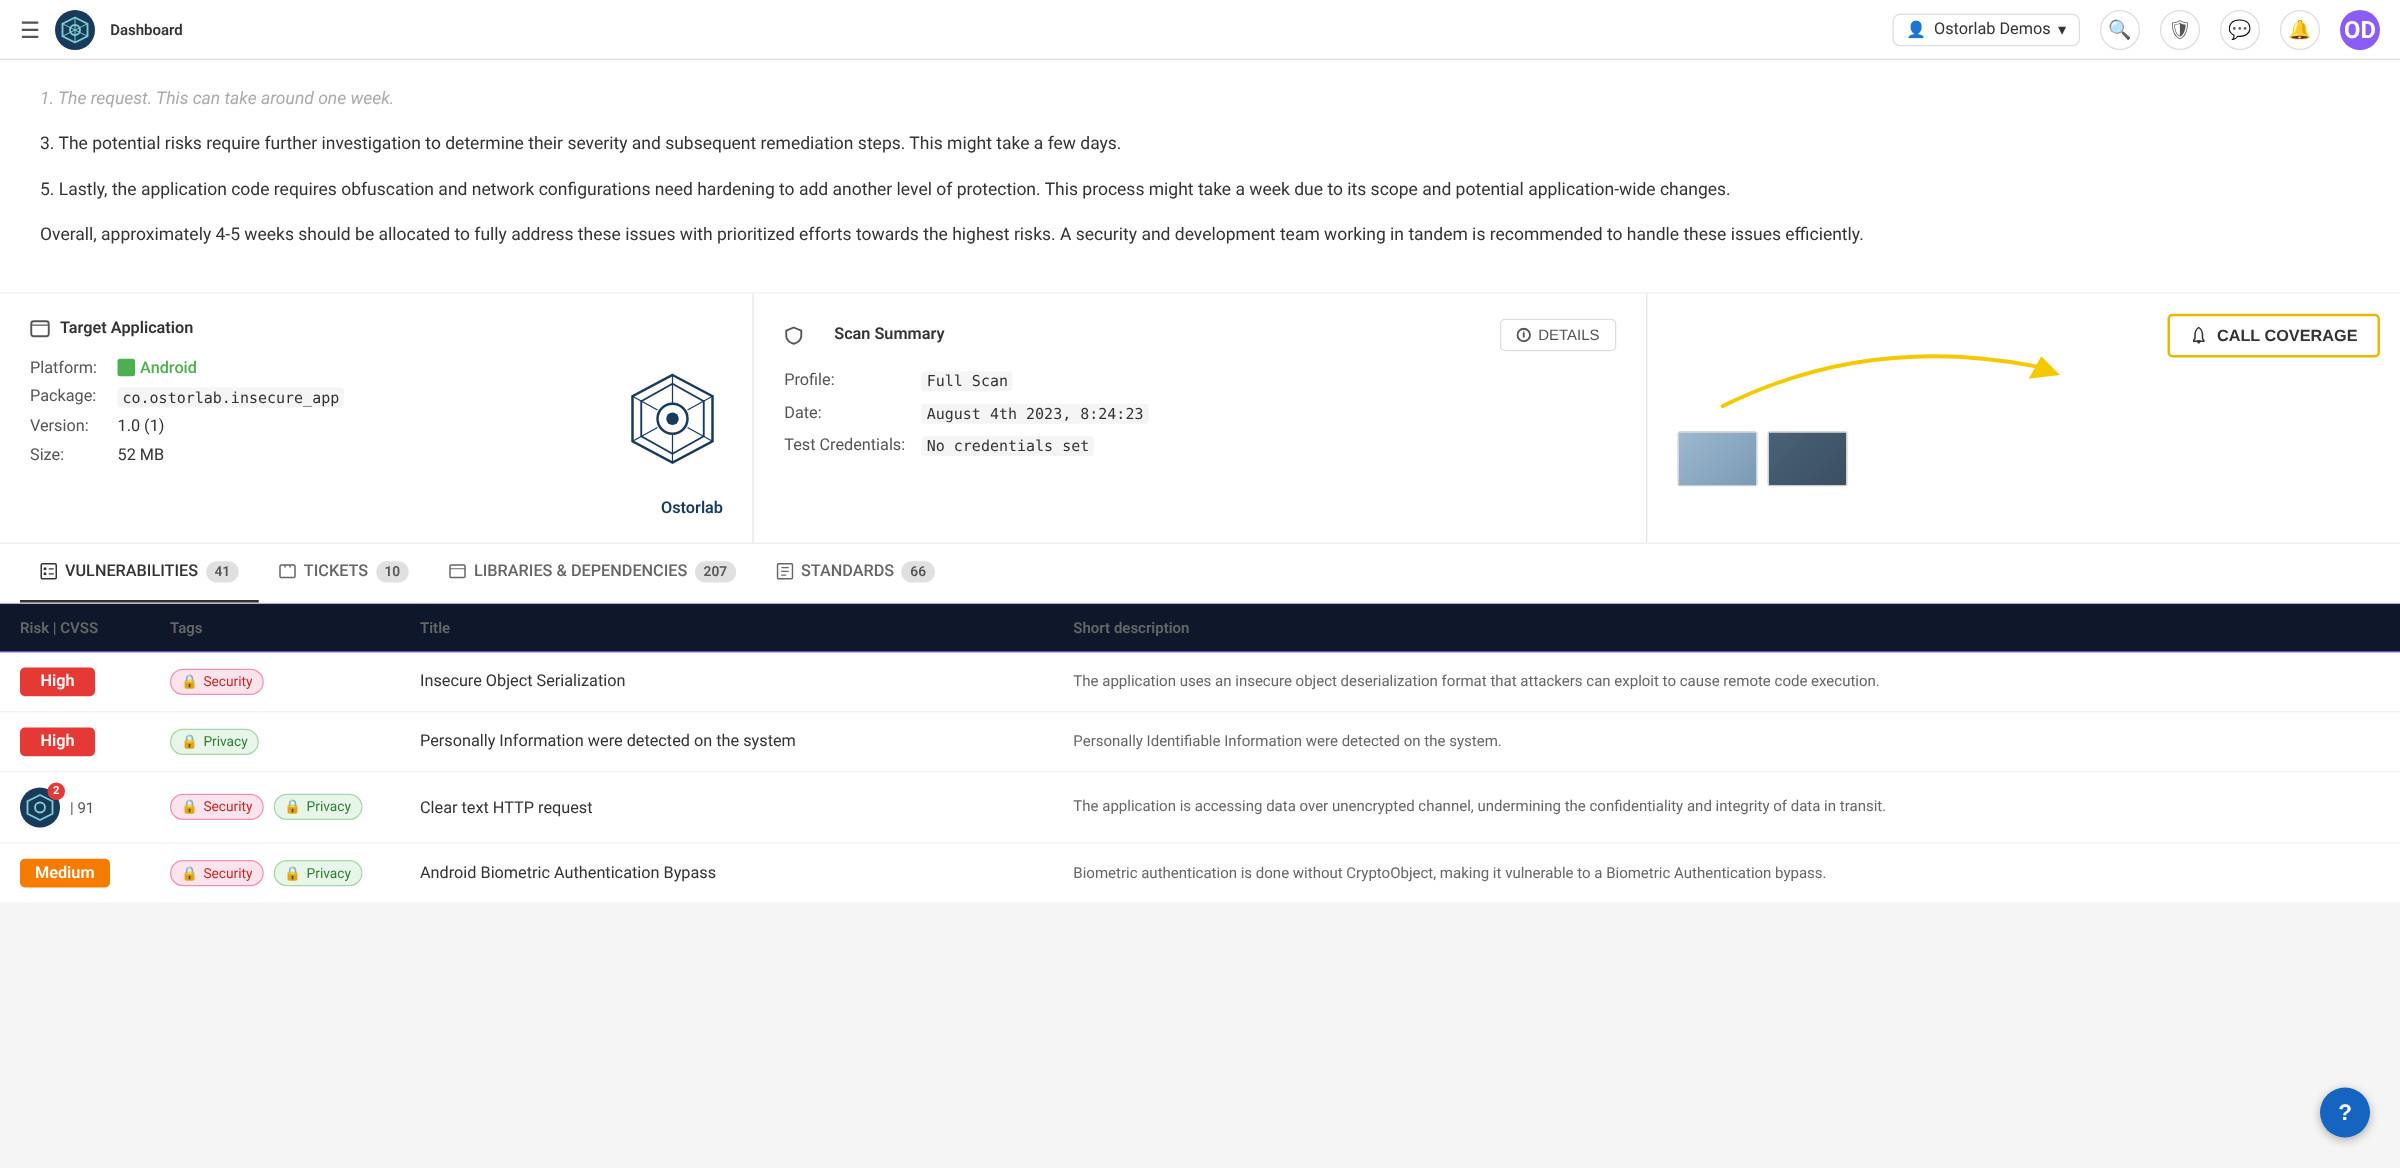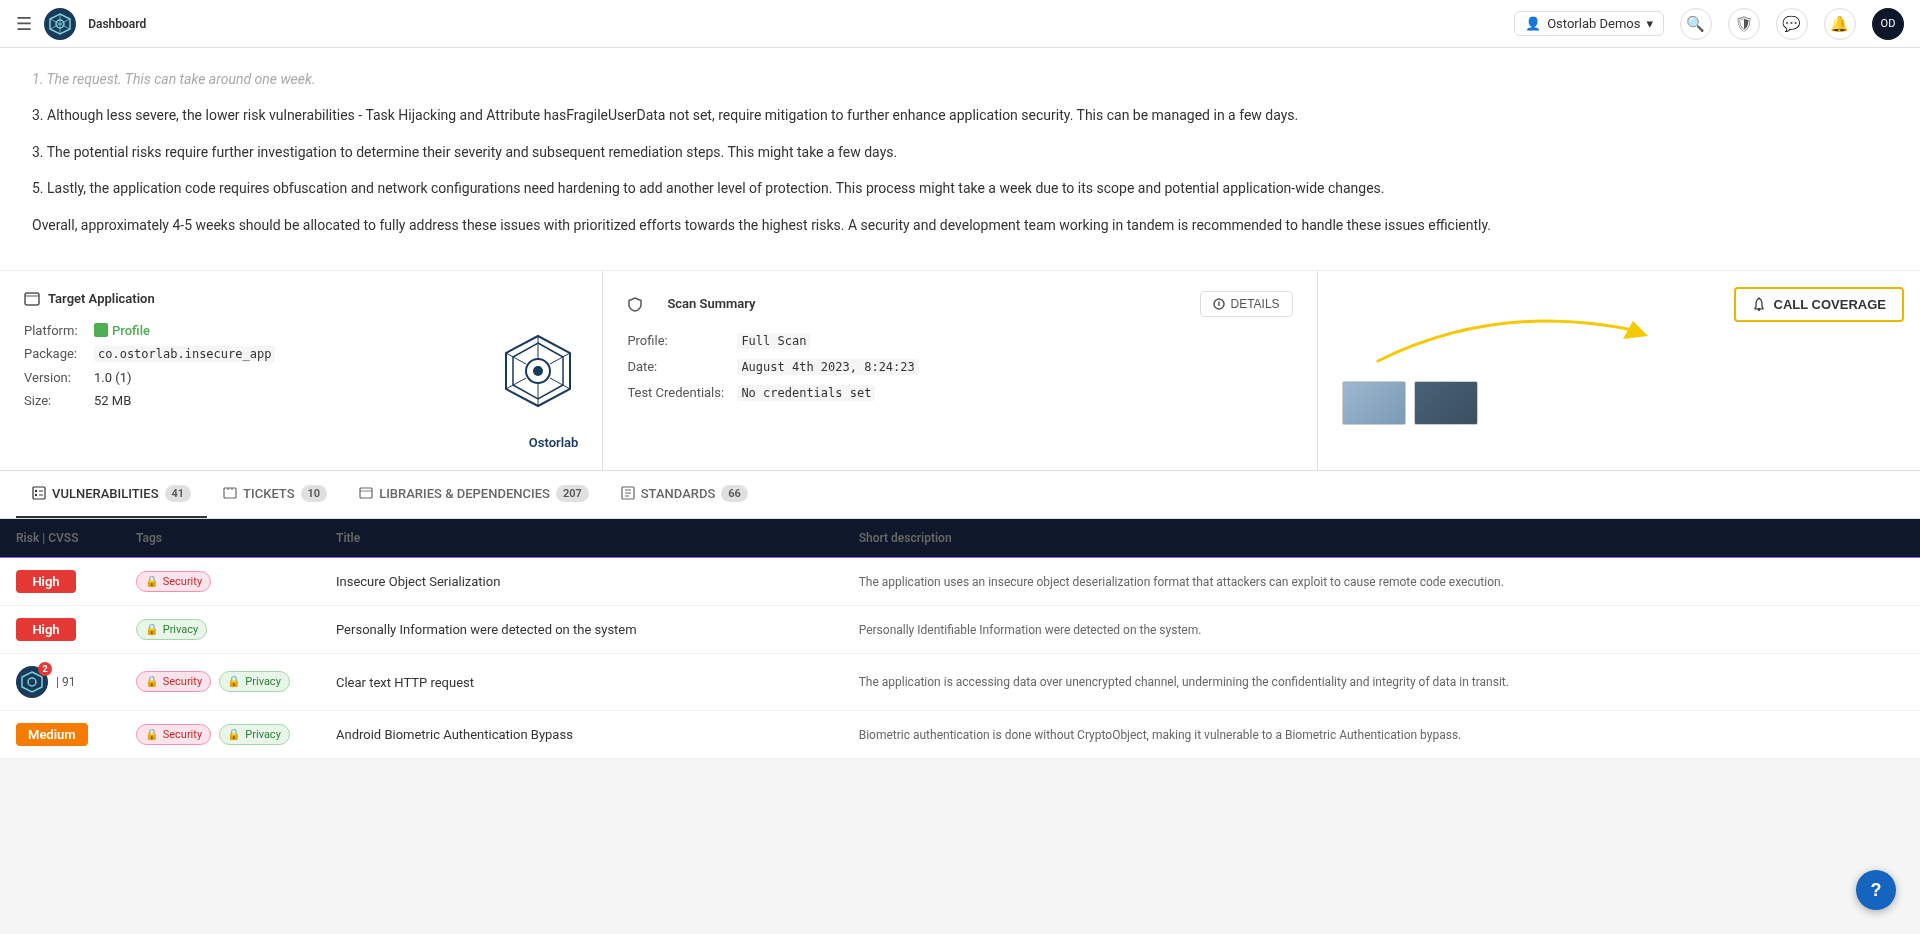--- a/index.html
+++ b/index.html
@@ -12,21 +12,21 @@
       border-bottom: 1px solid #e0e0e0; position: fixed; top: 0; left: 0; right: 0; z-index: 100;
     }
     .nav-left { display: flex; align-items: center; gap: 12px; }
     .nav-right { display: flex; align-items: center; gap: 16px; }
     .hamburger { font-size: 18px; cursor: pointer; color: #555; }
     .logo-circle { width: 32px; height: 32px; border-radius: 50%; background: #1a3a5c; display: flex; align-items: center; justify-content: center; }
     .logo-circle svg { width: 24px; height: 24px; }
     .dashboard-title { font-size: 12px; font-weight: 600; color: #333; }
     .org-selector { display: flex; align-items: center; gap: 6px; border: 1px solid #ddd; border-radius: 6px; padding: 4px 10px; cursor: pointer; font-size: 13px; }
     .nav-icon { width: 32px; height: 32px; border-radius: 50%; border: 1px solid #ddd; display: flex; align-items: center; justify-content: center; cursor: pointer; color: #555; font-size: 15px; }
-    .avatar { width: 32px; height: 32px; border-radius: 50%; background: #0f172a; display: flex; align-items: center; justify-content: center; color: #fff; font-size: 11px; font-weight: normal; cursor: pointer; }
+    .avatar { width: 32px; height: 32px; border-radius: 50%; background: #8b5cf6; display: flex; align-items: center; justify-content: center; color: #fff; font-size: 19px; font-weight: bold; cursor: pointer; }
 
     
     .main-content { margin-top: 48px; padding: 0; background: #fff; }
 
     
     .text-section { padding: 20px 32px; background: #fff; border-bottom: 1px solid #eee; }
     .text-section p { margin-bottom: 14px; line-height: 1.6; font-size: 14px; color: #333; }
 
     
     .cards-row { display: flex; gap: 0; border-bottom: 1px solid #e0e0e0; }
@@ -122,21 +122,20 @@
     <div class="nav-icon">💬</div>
     <div class="nav-icon">🔔</div>
     <div class="avatar">OD</div>
   </div>
 </nav>
 
 <div class="main-content">
 
   <div class="text-section">
     <p style="color:#aaa; font-style:italic">1. The request. This can take around one week.</p>
-    <p>3. Although less severe, the lower risk vulnerabilities - Task Hijacking and Attribute hasFragileUserData not set, require mitigation to further enhance application security. This can be managed in a few days.</p>
     <p>3. The potential risks require further investigation to determine their severity and subsequent remediation steps. This might take a few days.</p>
     <p>5. Lastly, the application code requires obfuscation and network configurations need hardening to add another level of protection. This process might take a week due to its scope and potential application-wide changes.</p>
     <p>Overall, approximately 4-5 weeks should be allocated to fully address these issues with prioritized efforts towards the highest risks. A security and development team working in tandem is recommended to handle these issues efficiently.</p>
   </div>
 
   <div class="cards-row">
 
     <div class="card">
       <div class="card-header">
         <svg width="16" height="16" viewBox="0 0 16 16" fill="none">
@@ -144,21 +143,21 @@
           <line x1="1" y1="5" x2="15" y2="5" stroke="#555" stroke-width="1"></line>
         </svg>
         <span>Target Application</span>
       </div>
       <div style="display:flex; justify-content:space-between; align-items:flex-start;">
         <div>
           <div class="info-row">
             <span class="info-label">Platform:</span>
             <span class="platform-badge">
               <span class="platform-icon"></span>
-              <span>Profile</span>
+              <span>Android</span>
             </span>
           </div>
           <div class="info-row">
             <span class="info-label">Package:</span>
             <span class="mono">co.ostorlab.insecure_app</span>
           </div>
           <div class="info-row">
             <span class="info-label">Version:</span>
             <span class="info-value">1.0 (1)</span>
           </div>

